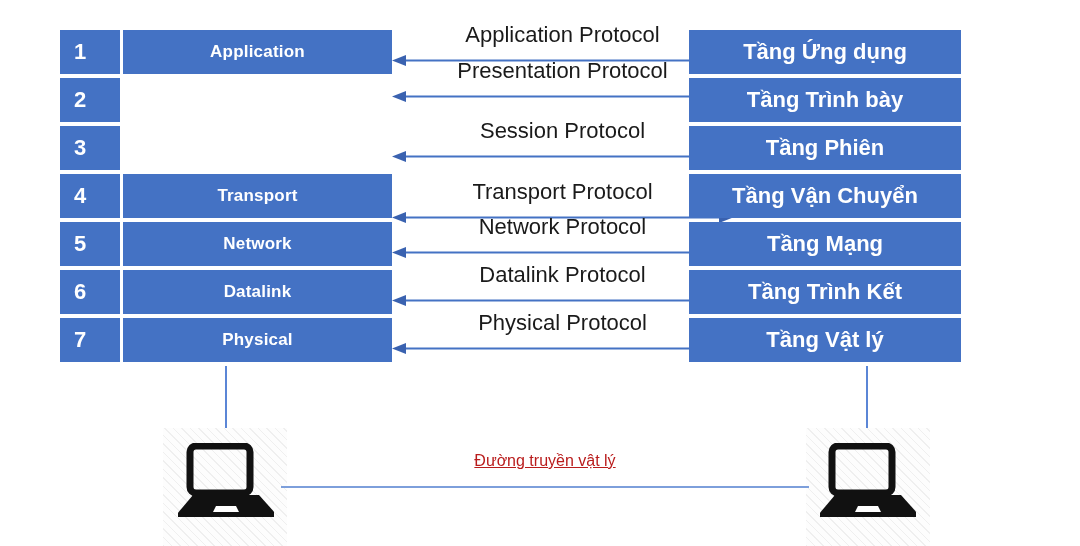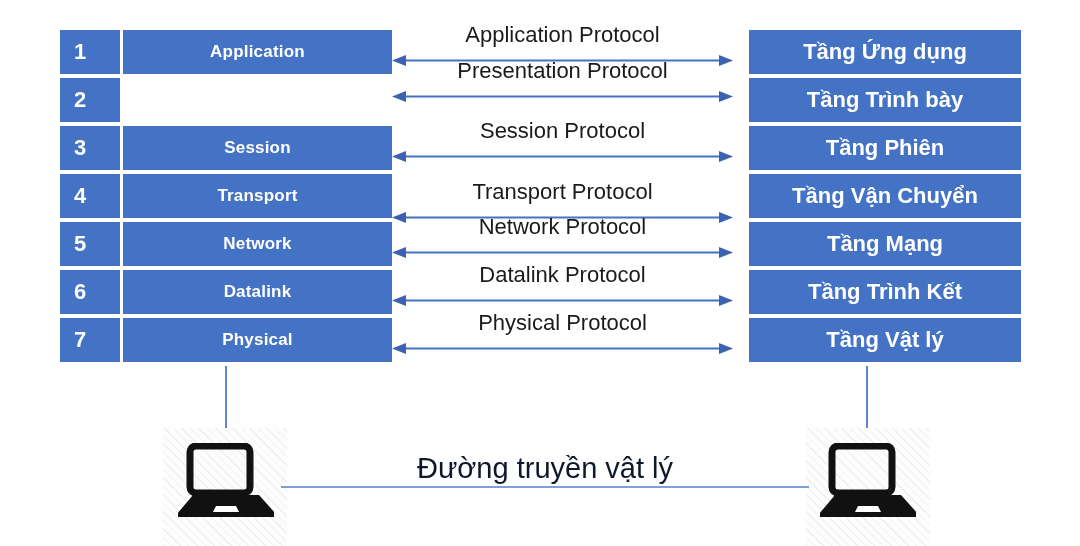--- a/index.html
+++ b/index.html
@@ -21,21 +21,21 @@
   }
 
   
   .stack {
     position: absolute;
     top: 30px;
     display: flex;
     flex-direction: column;
   }
   .stack.left  { left: 60px;  width: 332px; }
-  .stack.right { left: 749px; width: 272px; text-align: center; }
+  .stack.right { left: 689px; width: 272px; text-align: center; }
 
   .layer-row {
     height: 44px;
     margin-bottom: 4px;
     display: flex;
     align-items: stretch;
   }
   .layer-row:last-child { margin-bottom: 0; }
 
   .cell {
@@ -121,44 +121,44 @@
 
   .link-line {
     position: absolute;
     height: 2px;
     background: #7D9FDB;
   }
 
   .link-label {
     position: absolute;
     text-align: center;
-    font-size: 29px;
-    color: #0f172a;
+    font-size: 16px;
+    color: #b91c1c;
     white-space: nowrap;
+    text-decoration: underline;
   }
 </style>
 </head>
 <body>
 
 <div id="stage">
 
   <div class="stack left">
 
     <div class="layer-row">
       <div class="cell cell-num">1</div>
       <div class="cell cell-name">Application</div>
     </div>
 
     <div class="layer-row">
       <div class="cell cell-num">2</div>
     </div>
 
     <div class="layer-row">
       <div class="cell cell-num">3</div>
-      <div class="cell cell-name">Session</div>
     </div>
 
     <div class="layer-row">
       <div class="cell cell-num">4</div>
       <div class="cell cell-name">Transport</div>
     </div>
 
     <div class="layer-row">
       <div class="cell cell-num">5</div>
       <div class="cell cell-name">Network</div>

